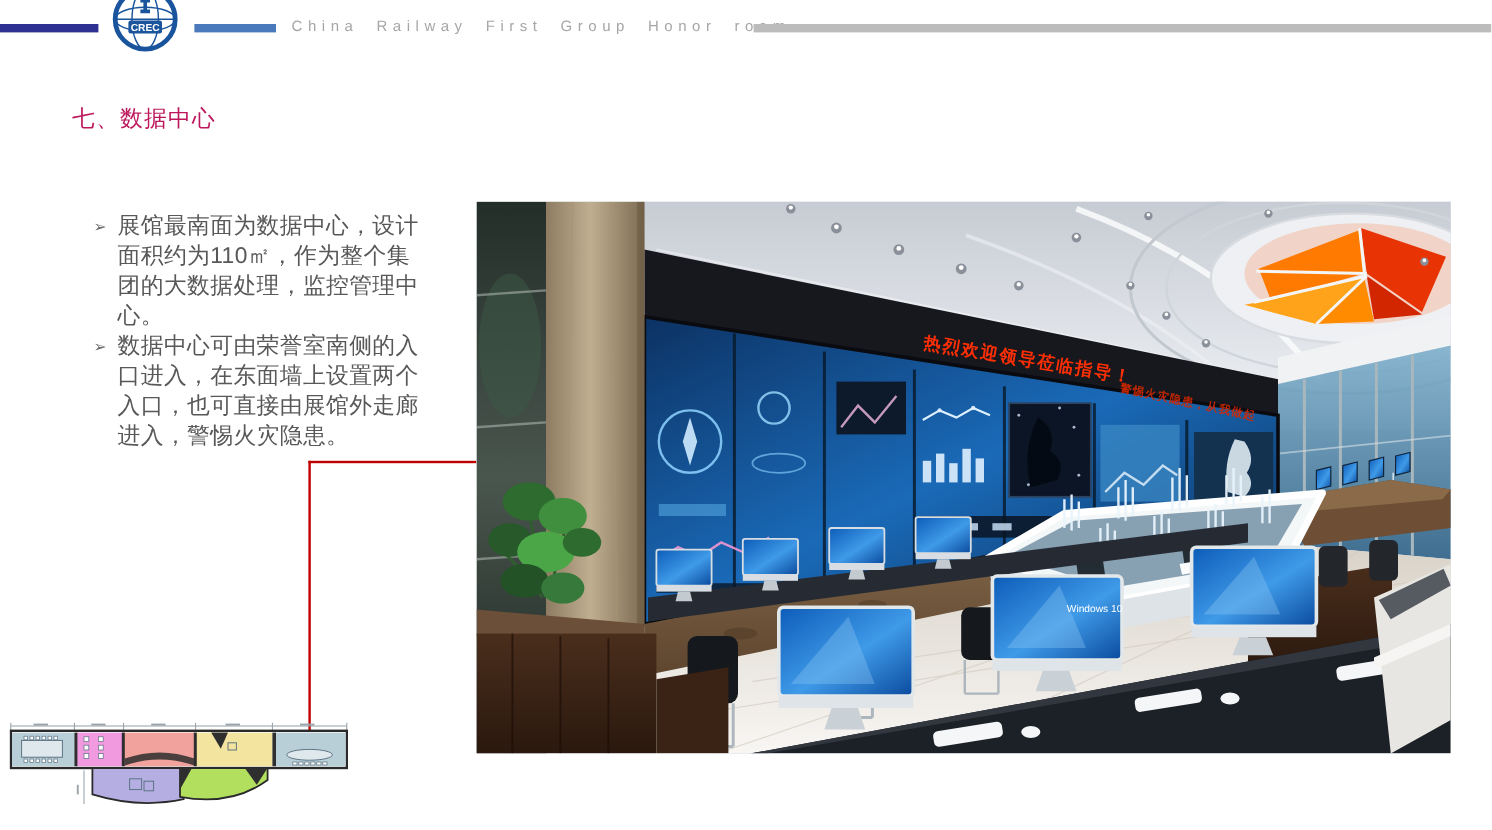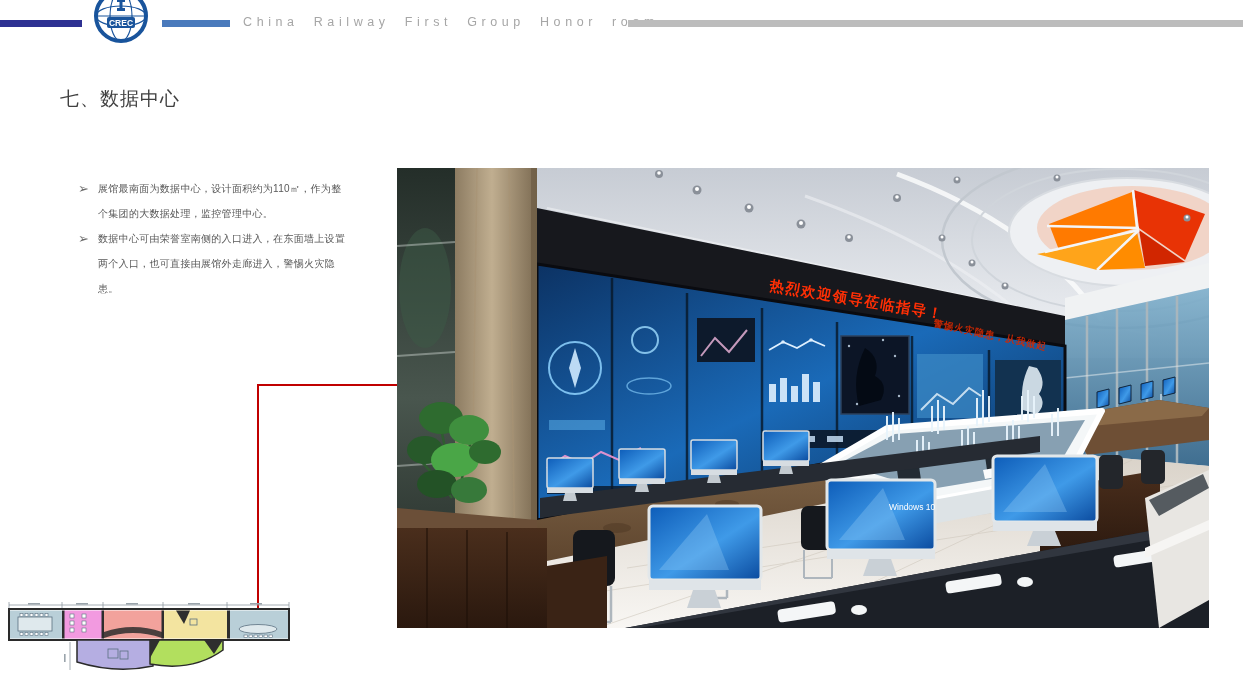--- a/index.html
+++ b/index.html
@@ -7,26 +7,26 @@
          font-family:"Liberation Sans","DejaVu Sans",sans-serif;}
   
   .bar{position:absolute;height:7px;top:20px;}
   #bar-navy{left:0;width:82px;background:#2e3192;}
   #bar-blue{left:162px;width:68px;background:#4a7abc;}
   #bar-gray{left:628px;right:0;background:#bcbcbc;}
   #logo{position:absolute;left:92px;top:-13px;width:58px;height:58px;}
   #brand{position:absolute;left:243px;top:15px;font-size:12.5px;color:#a6a6a6;
          letter-spacing:4.6px;word-spacing:7px;white-space:nowrap;}
   
-  #page-title{position:absolute;left:60px;top:86px;font-size:19px;color:#404040;letter-spacing:1px;text-align:center;}
+  #page-title{position:absolute;left:60px;top:86px;font-size:19px;color:#be185d;letter-spacing:1px;text-align:center;}
   
   #bullets{position:absolute;left:78px;top:176px;width:276px;}
   .bullet{display:flex;margin:0;}
   .bullet .mk{width:20px;flex:0 0 20px;color:#6a6a6a;font-size:13px;line-height:25px;}
-  .bullet .tx{width:252px;font-size:10px;line-height:25px;color:#585858;letter-spacing:.3px;}
+  .bullet .tx{width:252px;font-size:19px;line-height:25px;color:#585858;letter-spacing:.3px;}
   
   .redline{position:absolute;background:#c00000;}
   #red-h{left:257px;top:384px;width:140px;height:1.5px;}
   #red-v{left:257px;top:384px;width:1.5px;height:238px;}
   
   #render{position:absolute;left:397px;top:168px;width:812px;height:460px;overflow:hidden;background:#d8dce2;}
   
   #plan{position:absolute;left:8px;top:602px;width:282px;height:74px;}
   svg text{font-family:"Liberation Sans","DejaVu Sans",sans-serif;}
 </style>

